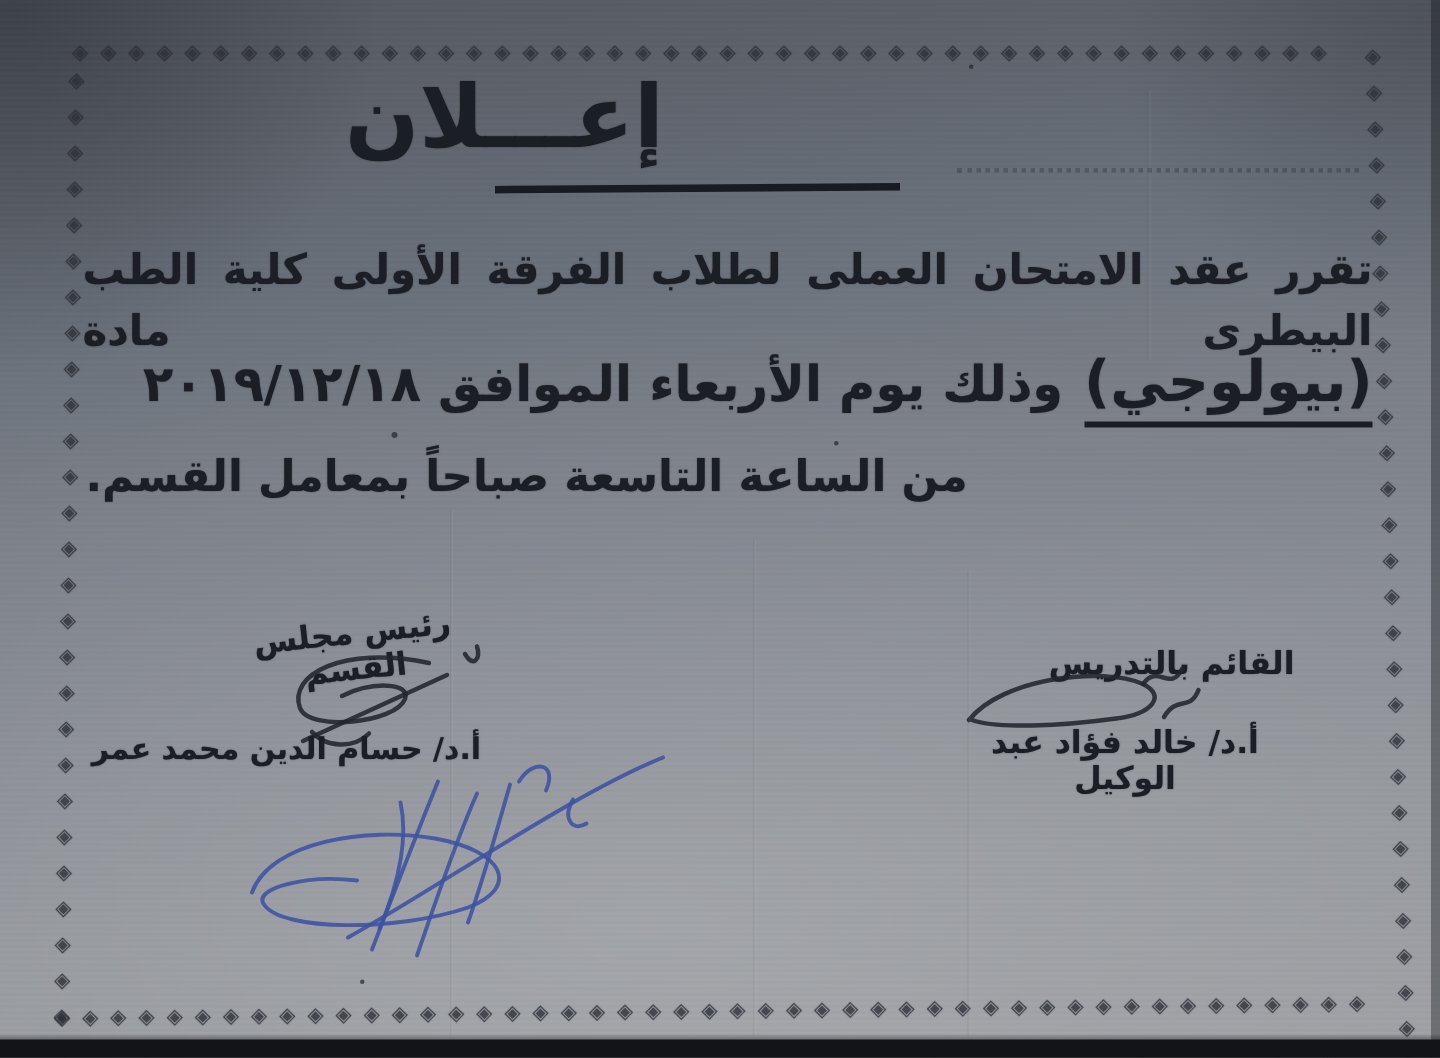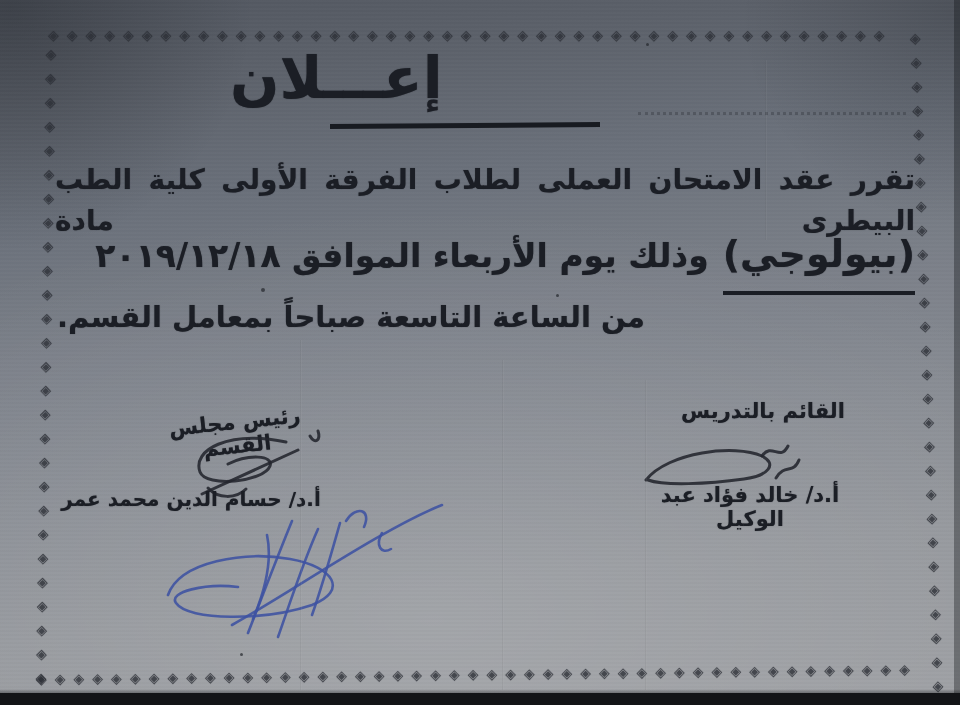--- a/index.html
+++ b/index.html
@@ -28,29 +28,29 @@
   .title{position:absolute;left:230px;top:44px;width:460px;margin:0;text-align:left;
     font-size:58px;font-weight:bold;letter-spacing:1px;}
   .title-underline{position:absolute;left:330px;top:123px;width:270px;height:5px;
     background:#181b21;transform:rotate(-.4deg);}
   .ghost-line{position:absolute;left:638px;top:112px;width:268px;height:2px;
     border-top:3px dotted rgba(32,36,44,.30);}
   .bodyline{position:absolute;margin:0;direction:rtl;font-weight:bold;}
   .line1{left:55px;top:160px;width:860px;font-size:28px;line-height:1.45;
     text-align:justify;text-align-last:justify;}
   .line2{left:55px;top:224px;width:860px;font-size:33px;line-height:1.6;text-align:right;}
-  .line2 .hl{font-size:38px;border-bottom:4px solid #1a1d24;padding-bottom:15px;}
+  .line2 .hl{font-size:38px;border-bottom:4px solid #1a1d24;padding-bottom:5px;}
   .line2 .rest{margin-right:14px;}
   .line3{left:55px;top:296px;width:592px;font-size:29px;line-height:1.5;text-align:center;}
   .sig-label{position:absolute;margin:0;direction:rtl;text-align:center;
     font-size:21px;font-weight:bold;}
   .sig-name{position:absolute;margin:0;direction:rtl;text-align:center;
     font-size:21px;font-weight:bold;}
   .role-left{left:136px;top:410px;width:200px;transform:rotate(-6deg);}
-  .role-right{left:663px;top:399px;width:200px;}
+  .role-right{left:663px;top:430px;width:200px;text-align:right;}
   .name-left{left:46px;top:487px;width:290px;font-size:20px;}
   .name-right{left:628px;top:483px;width:244px;}
   .scribble{position:absolute;}
   .scribble path{fill:none;stroke:#23262d;stroke-width:3;stroke-linecap:round;opacity:.88;}
   .bluesig path{fill:none;stroke:#3e52a2;stroke-width:2.6;stroke-linecap:round;opacity:.88;}
   
   .edge-bottom{position:absolute;left:0;bottom:0;width:960px;height:12px;background:#131417;}
   .edge-bottom2{position:absolute;left:0;bottom:10px;width:960px;height:6px;
     background:linear-gradient(180deg,rgba(19,20,23,0),rgba(19,20,23,.55));}
   .edge-right{position:absolute;right:0;top:0;width:6px;height:705px;background:rgba(15,17,21,.35);}

